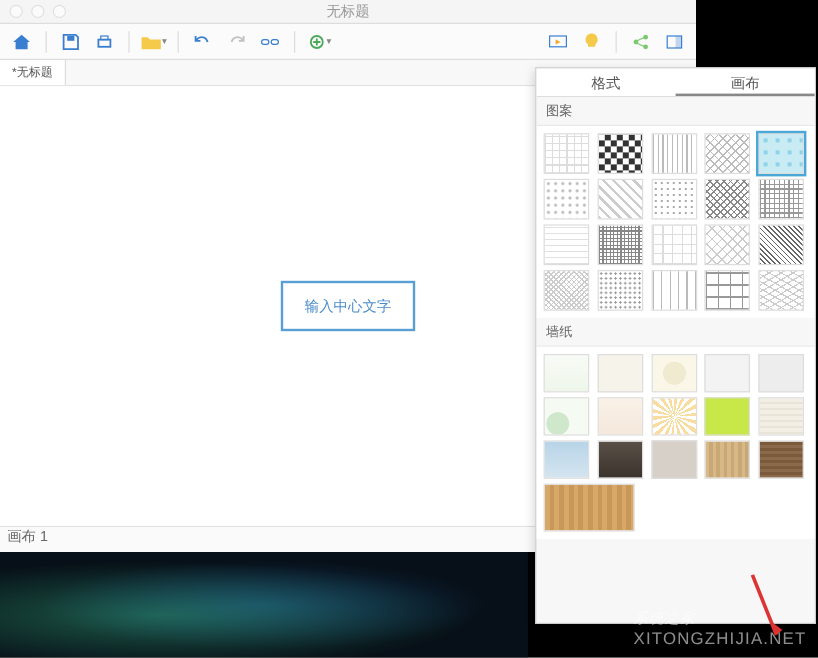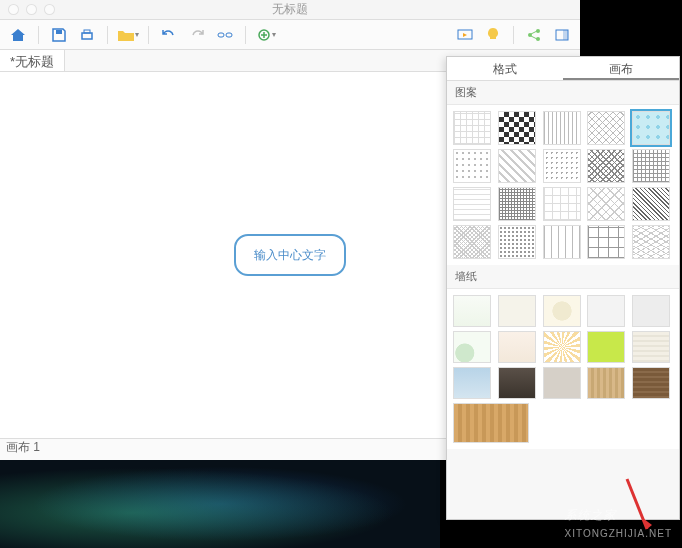--- a/index.html
+++ b/index.html
@@ -7,24 +7,24 @@
 .window{position:absolute;top:0;left:0;width:580px;height:460px;background:#f0f0f0;display:flex;flex-direction:column}
 .titlebar{height:20px;background:#f5f5f5;display:flex;align-items:center;position:relative;border-bottom:1px solid #ddd}
 .traffic{display:flex;gap:7px;padding-left:8px}
 .tl{width:11px;height:11px;border-radius:50%;border:1px solid rgba(0,0,0,.1)}
 .title{position:absolute;left:0;right:0;text-align:center;color:#999;font-size:12px;pointer-events:none}
 .toolbar{height:30px;background:#fbfbfb;border-bottom:1px solid #ddd;display:flex;align-items:center;padding:0 6px;gap:4px}
 .tbtn{width:24px;height:22px;display:flex;align-items:center;justify-content:center;border-radius:3px;color:#555}
 .tsep{width:1px;height:18px;background:#ddd;margin:0 4px}
 .spacer{flex:1}
 .tabbar{height:22px;background:#f8f8f8;border-bottom:1px solid #ddd;display:flex}
-.tab{padding:3px 10px;background:#fff;border-right:1px solid #ddd;font-size:13px;color:#555}
+.tab{padding:3px 10px;background:#fff;border-right:1px solid #ddd;font-size:10px;color:#555}
 .body{flex:1;display:flex;background:#fff;position:relative}
 .canvas-area{flex:1;position:relative;background:#fff}
-.center-box{position:absolute;left:50%;top:50%;transform:translate(-50%,-50%);padding:10px 18px;border:2px solid #5a9fd4;border-radius:14px;background:#fff;color:#4a8cc9;font-size:14px}
+.center-box{position:absolute;left:50%;top:50%;transform:translate(-50%,-50%);padding:10px 18px;border:2px solid #5a9fd4;border-radius:0;background:#fff;color:#4a8cc9;font-size:14px}
 .wm{position:absolute;left:50%;top:48%;transform:translate(-50%,-50%);color:#c7c7c7;font-size:14px;letter-spacing:1px}
 .statusbar{height:22px;border-top:1px solid #ddd;background:#fafafa;display:flex;padding:0 6px;font-size:11px;color:#666}
 .statusbar .spacer{flex:1}
 .zoom{display:flex;align-items:center;gap:4px}
 .zc{width:14px;height:14px;border:1px solid #bbb;border-radius:8px;display:flex;align-items:center;justify-content:center;font-size:10px}
 .inspector{position:absolute;top:56px;right:2px;width:234px;height:464px;background:#f7f7f7;border:1px solid #ccc;box-shadow:-2px 2px 8px rgba(0,0,0,.15);display:flex;flex-direction:column;overflow:hidden}
 .insp-head{height:24px;display:flex;border-bottom:1px solid #ddd;background:#fff}
 .insp-tab{flex:1;text-align:center;line-height:24px;font-size:12px;color:#555}
 .insp-tab.active{border-bottom:2px solid #888}
 .section-lbl{padding:4px 8px;font-size:11px;color:#666;background:#f7f7f7;border-bottom:1px solid #e8e8e8}
@@ -209,14 +209,14 @@
   </div>
 </div>
 
 <svg class="arrow">
     <path d="M5 5 L25 55" stroke="#d33" stroke-width="3"></path>
     <path d="M25 55 l-3 -10 l8 6 z" fill="#d33"></path>
   </svg>
 
 <div class="foot-wm">
   <span>系统之家</span><br>
-  <span style="font-size:10px;font-style:normal">XITONGZHIJIA.NET</span>
+  <span style="font-size:14px;font-style:normal">XITONGZHIJIA.NET</span>
 </div>
 
 </body></html>

